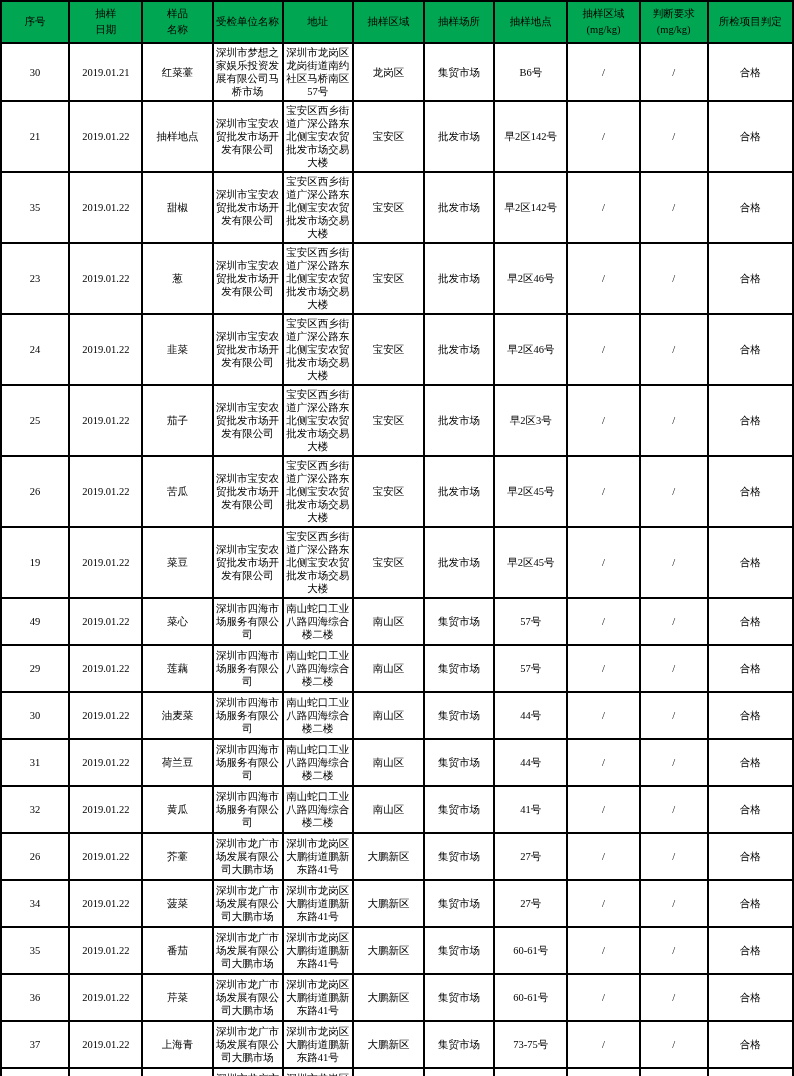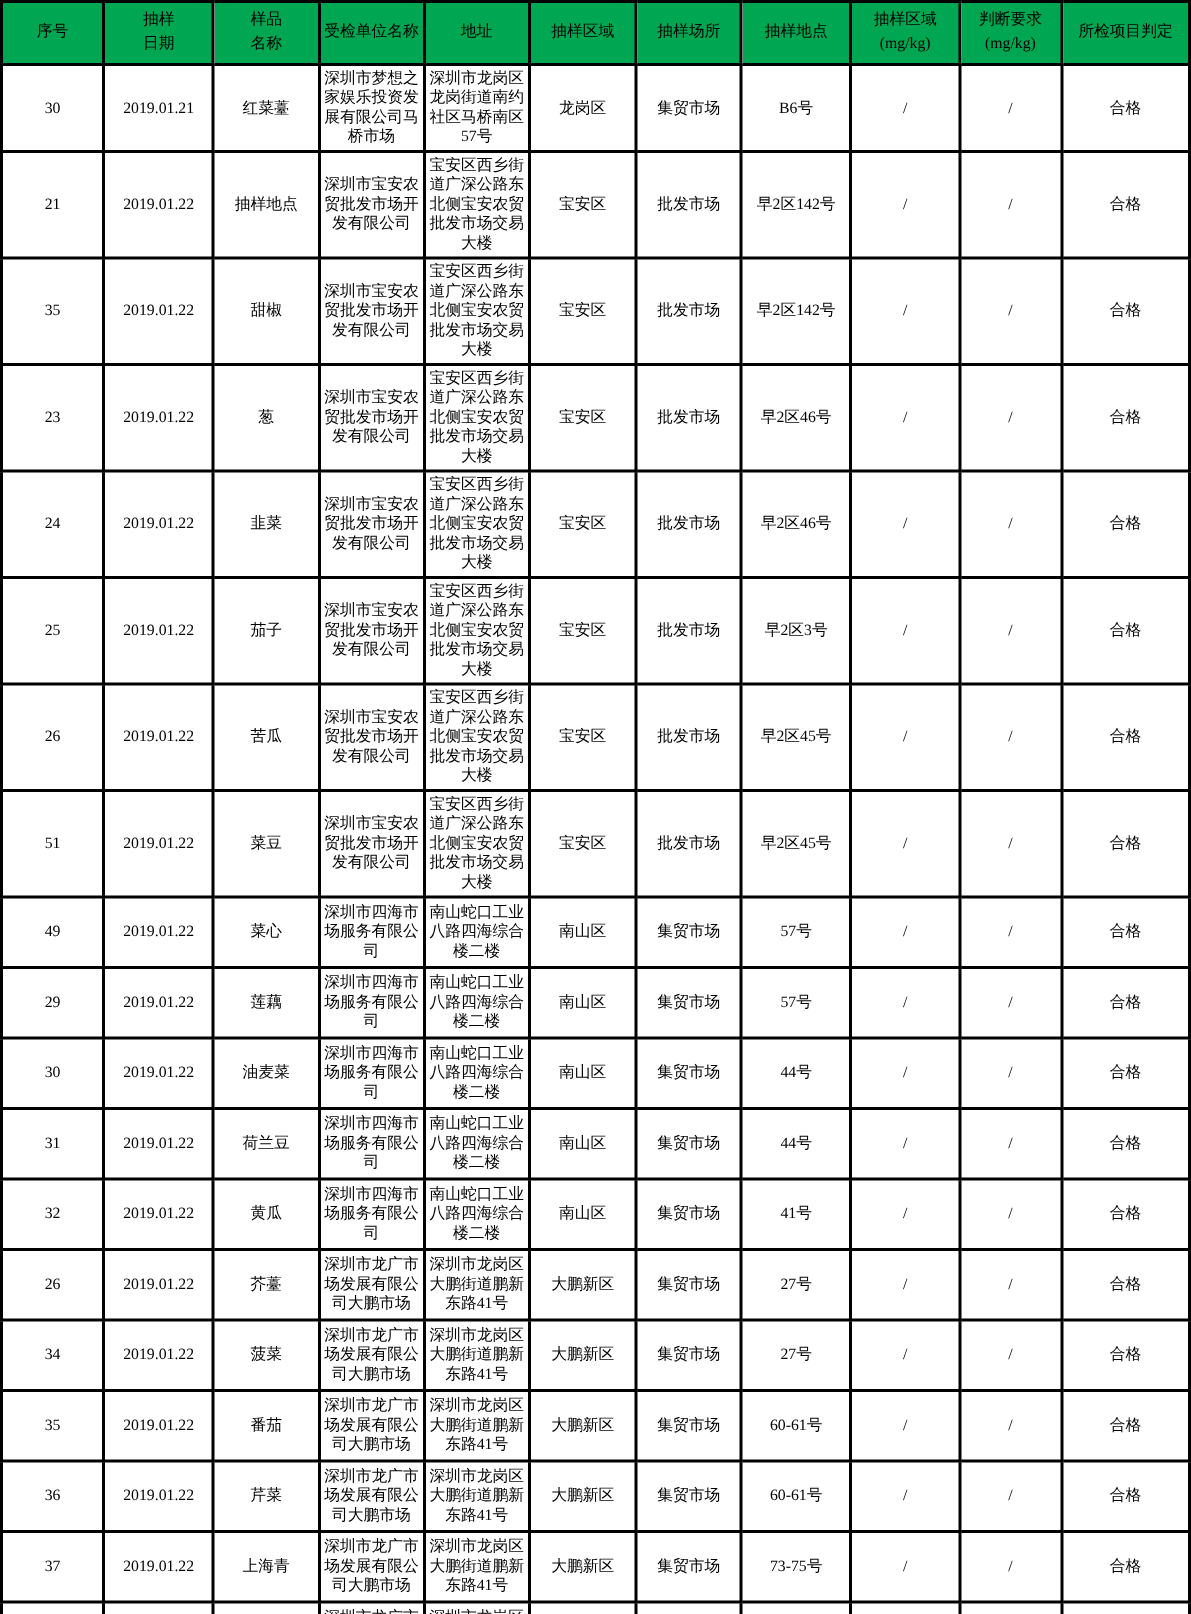--- a/index.html
+++ b/index.html
@@ -199,21 +199,21 @@
         <td>深圳市宝安农贸批发市场开发有限公司</td>
         <td>宝安区西乡街道广深公路东北侧宝安农贸批发市场交易大楼</td>
         <td>宝安区</td>
         <td>批发市场</td>
         <td>早2区45号</td>
         <td>/</td>
         <td>/</td>
         <td>合格</td>
       </tr>
       <tr>
-        <td>51</td>
+        <td>19</td>
         <td>2019.01.22</td>
         <td>菜豆</td>
         <td>深圳市宝安农贸批发市场开发有限公司</td>
         <td>宝安区西乡街道广深公路东北侧宝安农贸批发市场交易大楼</td>
         <td>宝安区</td>
         <td>批发市场</td>
         <td>早2区45号</td>
         <td>/</td>
         <td>/</td>
         <td>合格</td>

